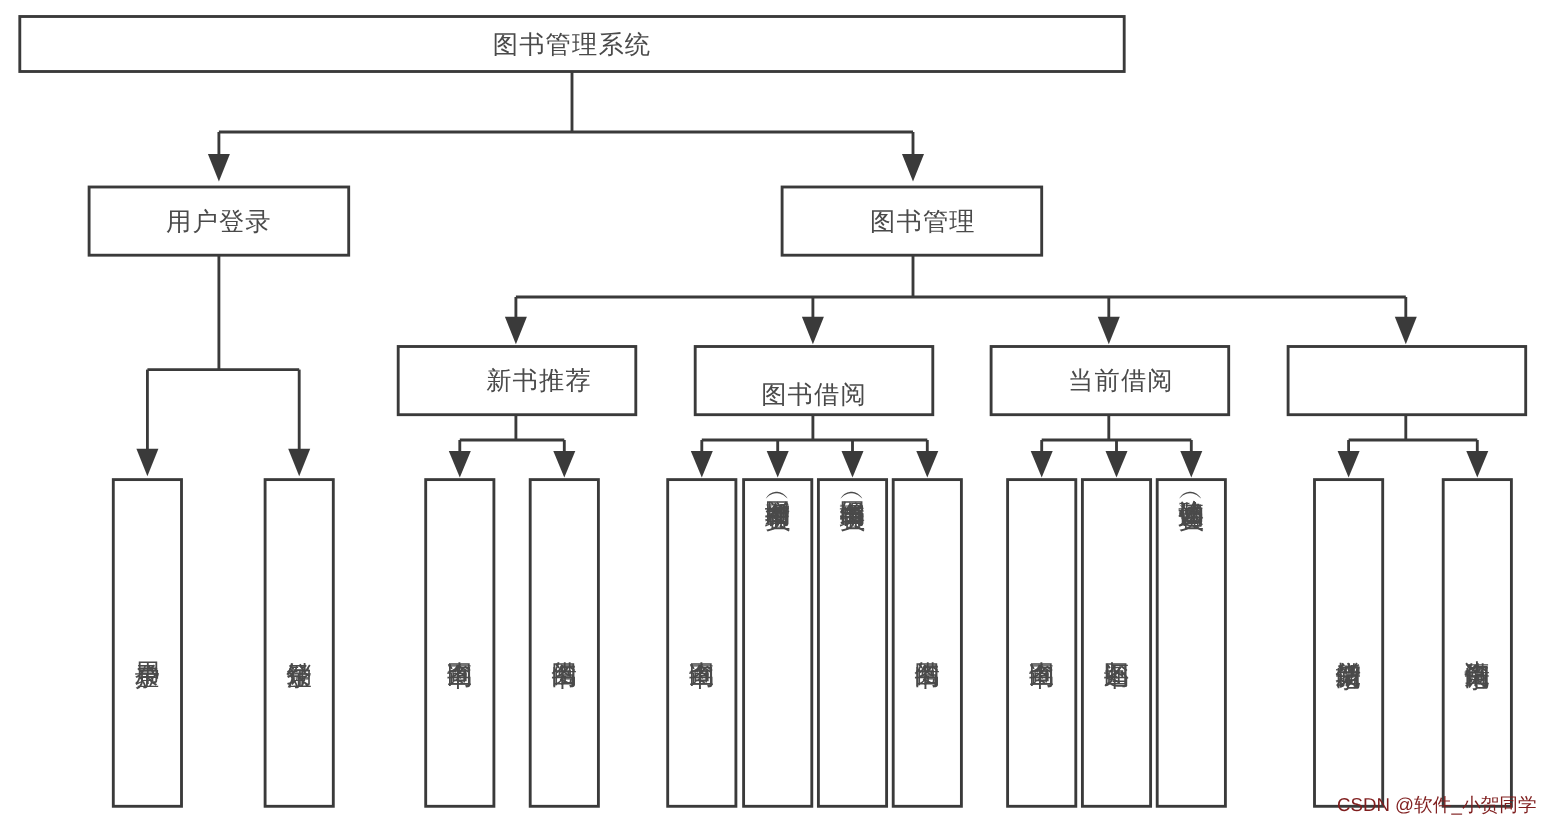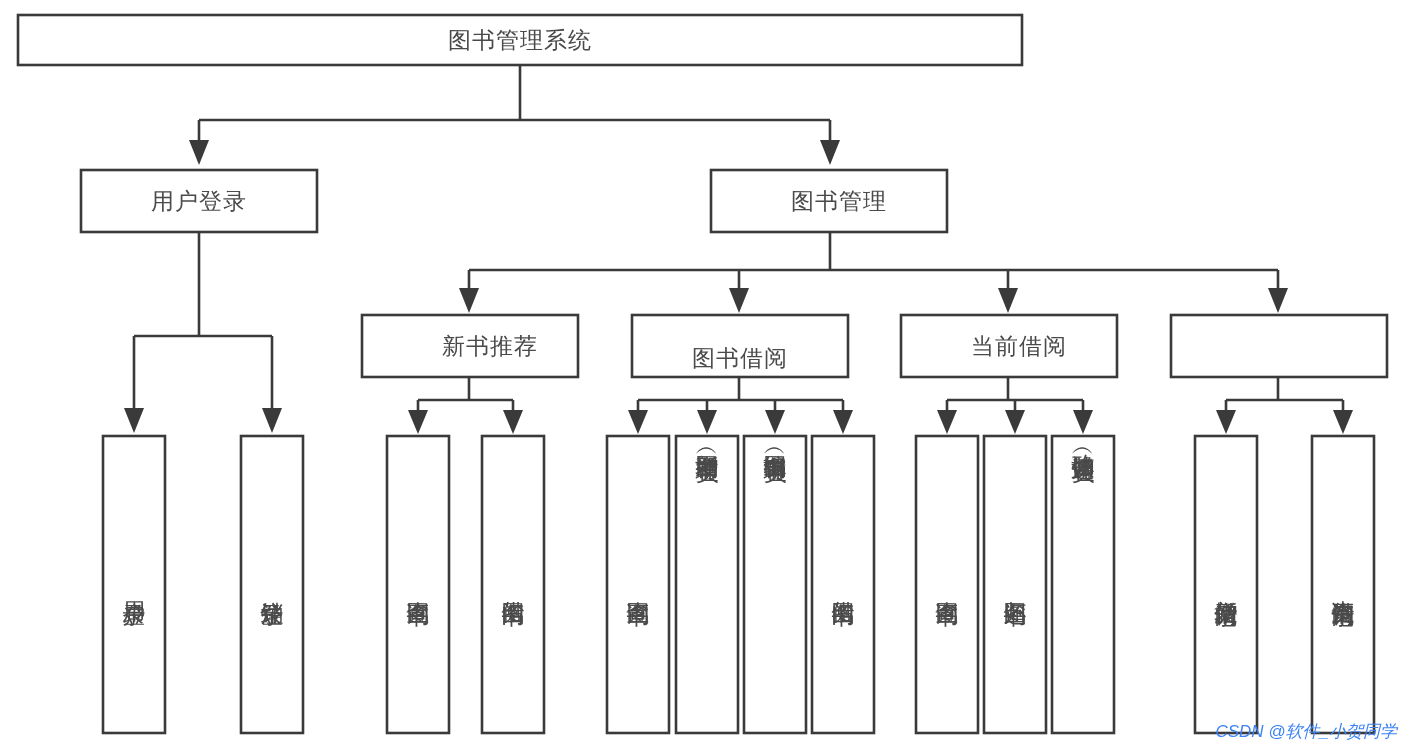--- a/index.html
+++ b/index.html
@@ -71,24 +71,23 @@
     letter-spacing: 1px;
     white-space: nowrap;
     pointer-events: none;
   }
   .watermark {
     position: absolute;
     right: 8px;
     bottom: 4px;
     font-family: "Liberation Sans", "DejaVu Sans", sans-serif;
     font-size: 17px;
-    color: #3b82f6;
+    color: #7f1d1d;
     white-space: nowrap;
     pointer-events: none;
-    font-style: italic;
   }
 </style>
 </head>
 <body>
 
 <div id="diagram-root">
 
   <svg class="diagram-canvas" viewBox="0 0 1405 747" xmlns="http://www.w3.org/2000/svg">
 
     <rect class="node-box" x="18" y="15" width="1004" height="50"></rect>

